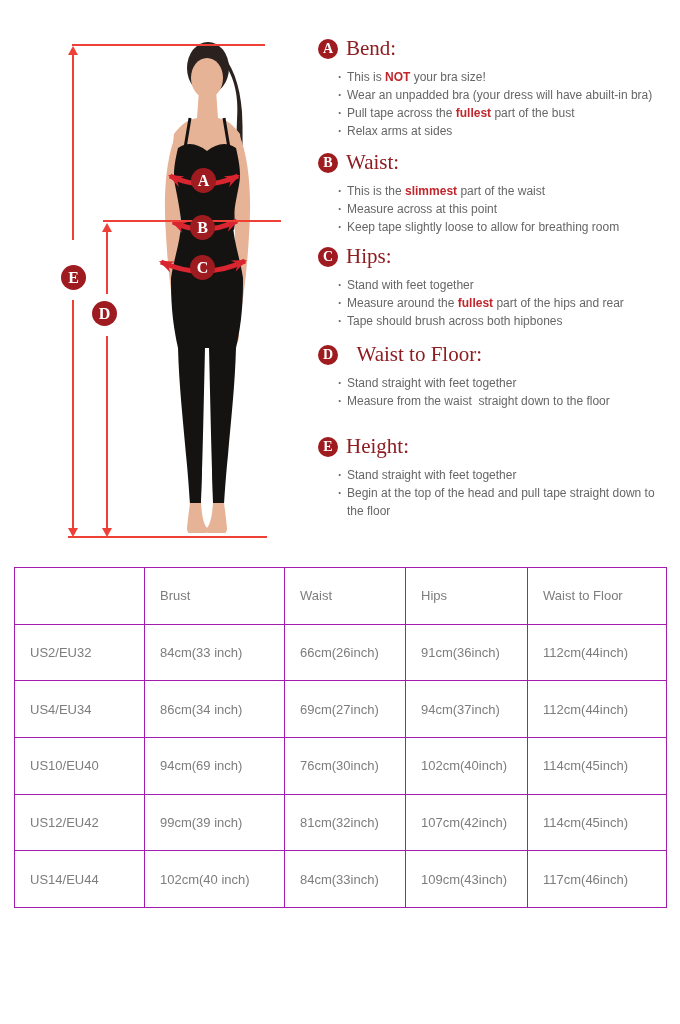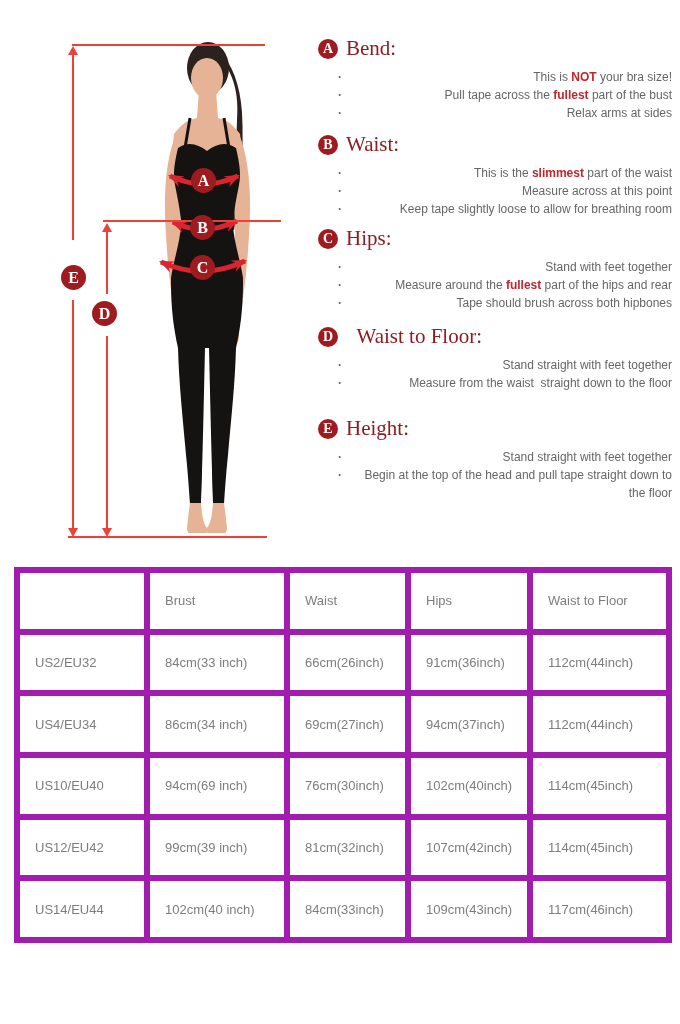--- a/index.html
+++ b/index.html
@@ -22,27 +22,27 @@
 
   
   .instructions{position:absolute;left:318px;top:36px;width:354px;}
   .section{margin:0;}
   .heading{display:flex;align-items:center;margin-bottom:7px;}
   .badge{width:20px;height:20px;border-radius:50%;background:#9e1b20;color:#fff;flex:0 0 20px;
          font-family:"Liberation Serif",serif;font-weight:bold;font-size:14px;line-height:20px;
          text-align:center;margin-right:8px;}
   .title{font-family:"Liberation Serif",serif;font-size:21px;color:#8e1c21;white-space:pre;}
   .bullets{list-style:none;margin:0;padding:0 0 0 20px;}
-  .bullets li{position:relative;font-size:12px;line-height:18px;color:#666;padding-left:9px;text-align:right;}
+  .bullets li{position:relative;font-size:12px;line-height:18px;color:#666;padding-left:9px;}
   .bullets li::before{content:"\00b7";position:absolute;left:0;top:0;color:#666;font-weight:bold;}
   .em{color:#c0272d;font-weight:bold;}
 
   
   .size-table{position:absolute;left:14px;top:567px;border-collapse:collapse;table-layout:fixed;}
-  .size-table th,.size-table td{border:6px solid #a21caf;height:55.7px;padding:0 0 0 15px;
+  .size-table th,.size-table td{border:1px solid #a21caf;height:55.7px;padding:0 0 0 15px;
           text-align:left;vertical-align:middle;font-weight:normal;
           font-size:13px;color:#7d7d7d;font-family:"Liberation Sans",sans-serif;}
 </style>
 </head>
 <body>
 
 <div class="canvas">
 
   <svg class="figure-svg" width="330" height="560" viewBox="0 0 330 560">
 
@@ -123,20 +123,21 @@
   <div class="marker" style="left:61px;top:265px;">E</div>
 
   <div class="instructions">
       <div class="section" style="margin-top: 0px;">
         <div class="heading">
           <span class="badge">A</span>
           <span class="title">Bend:</span>
         </div>
         <ul class="bullets">
           <li><span>This is </span><span class="em">NOT</span><span> your bra size!</span></li>
+          <li><span>Wear an unpadded bra (your dress will have abuilt-in bra)</span></li>
           <li><span>Pull tape across the </span><span class="em">fullest</span><span> part of the bust</span></li>
           <li><span>Relax arms at sides</span></li>
         </ul>
       </div>
       <div class="section" style="margin-top: 10px;">
         <div class="heading">
           <span class="badge">B</span>
           <span class="title">Waist:</span>
         </div>
         <ul class="bullets">

